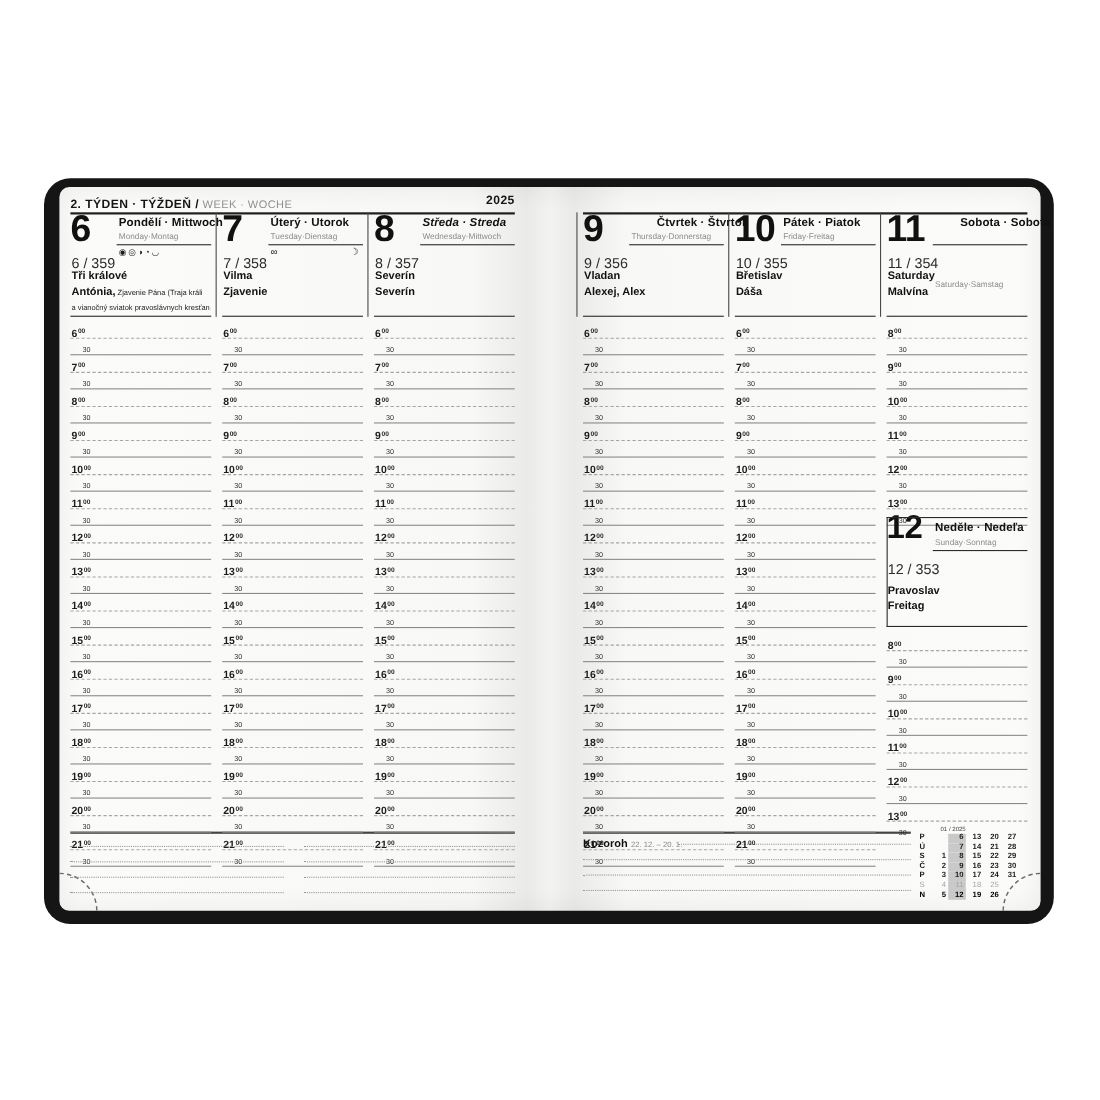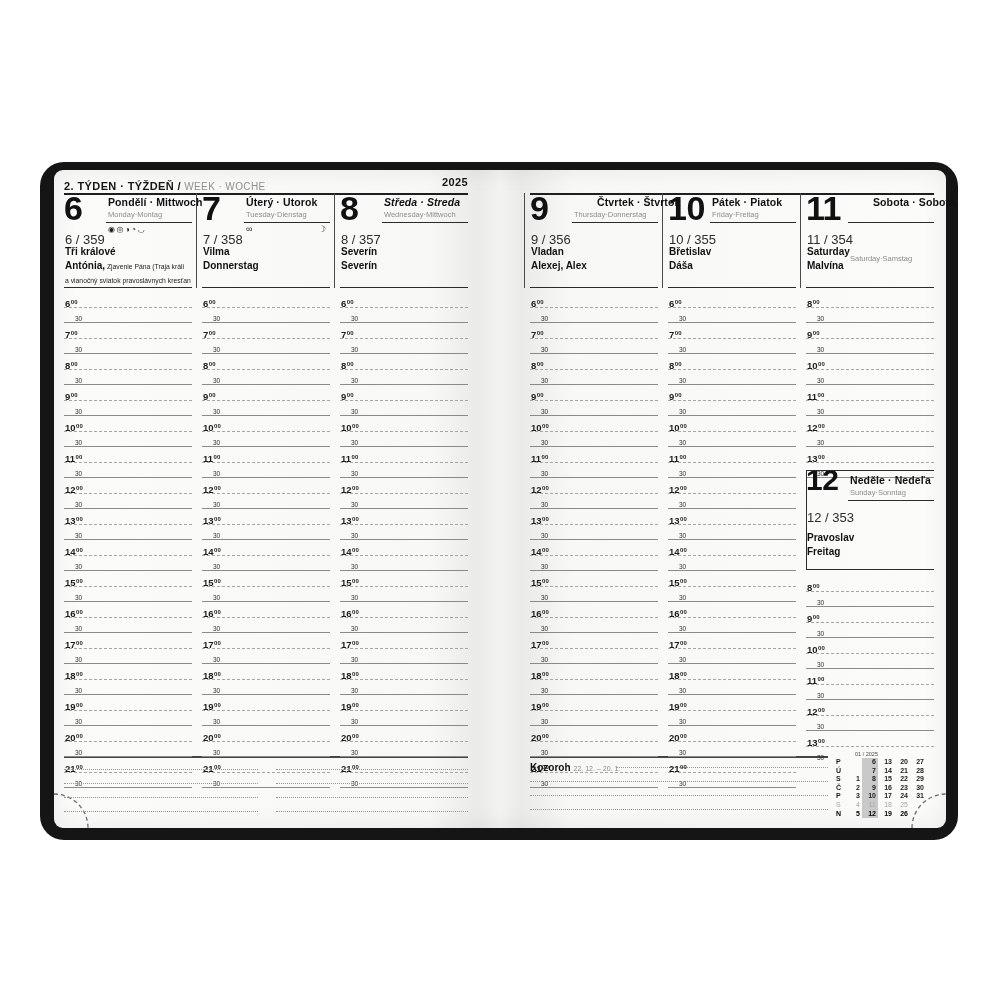--- a/index.html
+++ b/index.html
@@ -192,21 +192,21 @@
     <div class="abs" style="left: 202px; top: 196px; width: 128px; height: 92px;">
       <div class="abs dnum" style="left: 0px; top: -4px;">7</div>
       <div class="abs doy" style="left: 1px; top: 36px;">7 / 358</div>
       <div class="abs wlocal" style="left: 44px; top: 0px;">Úterý · Utorok</div>
       <div class="abs wintl" style="left: 44px; top: 14px;">Tuesday·Dienstag</div>
       <div class="abs subrule" style="left: 42px; right: 0px; top: 26px;"></div>
       <div class="abs icon1" style="left: 44px; top: 28px;">∞</div>
       <div class="abs icon1" style="right: 4px; top: 28px;">☽</div>
       <div class="abs" style="left: 1px; top: 48px; right: 1px;">
         <div class="nline"><span class="nb">Vilma</span></div>
-        <div class="nline"><span class="nb">Donnerstag</span></div>
+        <div class="nline"><span class="nb">Zjavenie</span></div>
       </div>
       <div class="abs underline" style="left: 0px; right: 0px; bottom: 0px;"></div>
     </div>
     <div class="abs" style="left: 202px; top: 292px; width: 128px;">
       <div class="hrow dash">
         <span class="hlab">6<span class="hsup">00</span></span>
       </div>
       <div class="hrow solid">
         <span class="half">30</span>
       </div>

